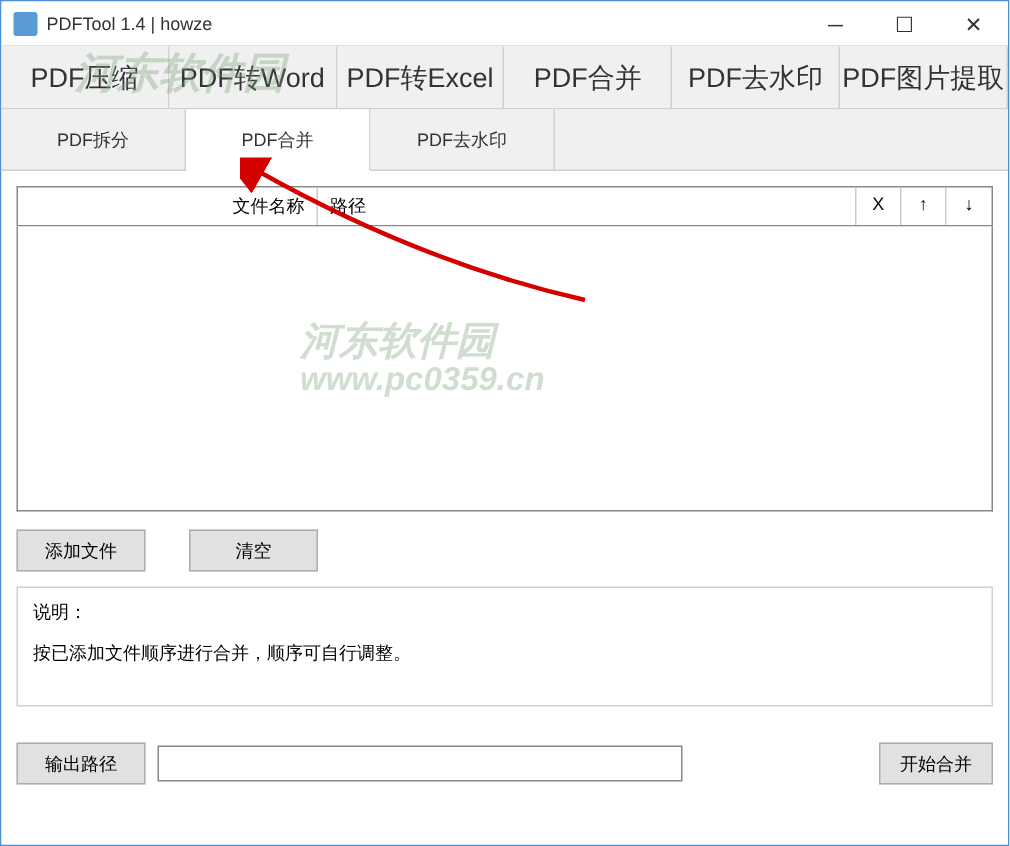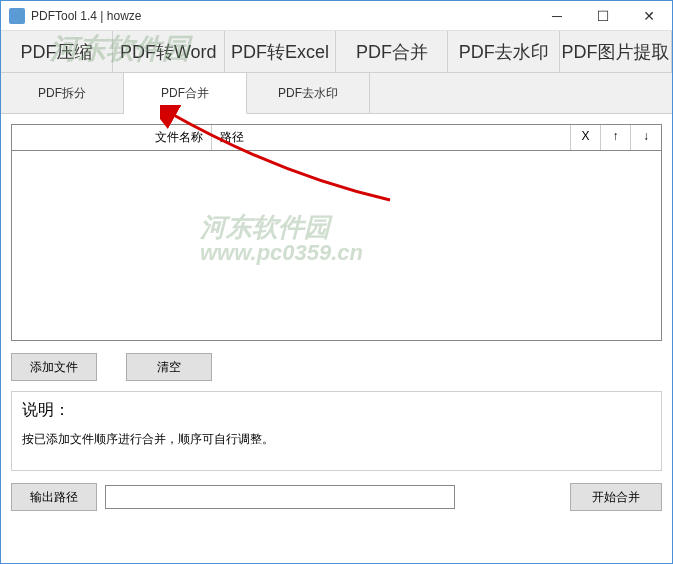--- a/index.html
+++ b/index.html
@@ -154,42 +154,42 @@
       align-items: center;
       justify-content: center;
     }
     .desc-box {
       margin-top: 10px;
       border: 1px solid #d0d0d0;
       padding: 8px 10px;
       height: 80px;
     }
     .desc-label {
-      font-size: 16px;
+      font-size: 12px;
       margin-bottom: 10px;
     }
     .desc-text {
       font-size: 12px;
     }
     .bottom-row {
       display: flex;
       align-items: center;
-      margin-top: 12px;
+      margin-top: 24px;
       gap: 8px;
     }
     .output-input {
       flex: 1;
       height: 24px;
       border: 1px solid #888;
       max-width: 350px;
       padding: 0 4px;
     }
     .btn-start {
       margin-left: auto;
-      width: 92px;
+      width: 76px;
     }
     .watermark {
       position: absolute;
       color: rgba(120, 160, 120, 0.35);
       font-size: 28px;
       font-weight: bold;
       font-style: italic;
       pointer-events: none;
       z-index: 100;
     }

